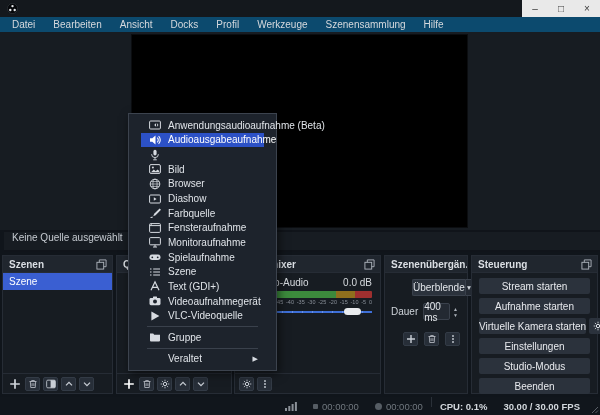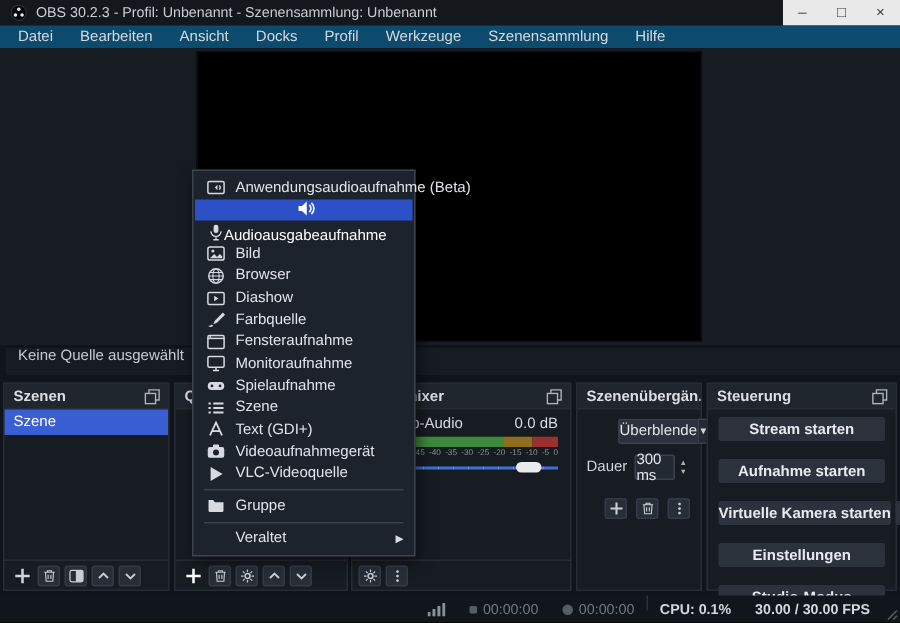--- a/index.html
+++ b/index.html
@@ -56,62 +56,61 @@
   .tr-combo{margin:6px 6px 0;height:17px;display:flex;padding-left:21px;}
   .tr-combo-main{flex:1;background:#2b323c;border:1px solid #3a414c;border-right:none;border-radius:2px 0 0 2px;font-size:10px;color:#e2e5e9;display:flex;align-items:center;justify-content:center;}
   .tr-combo-arrow{width:15px;background:#242a33;border:1px solid #3a414c;border-radius:0 2px 2px 0;display:flex;align-items:center;justify-content:center;font-size:6.5px;color:#cfd4da;}
   .tr-dauer{margin:7px 6px 12px;display:flex;align-items:center;height:17px;font-size:10px;color:#cfd4da;}
   .tr-spin{margin-left:5px;flex:1;height:100%;background:#232932;border:1px solid #3a414c;border-radius:2px;display:flex;align-items:center;justify-content:center;font-size:10px;color:#e2e5e9;box-sizing:border-box;}
   .tr-spin-btns{width:11px;display:flex;flex-direction:column;align-items:center;justify-content:center;font-size:5px;color:#aab0b8;line-height:6px;}
   .tr-btns{margin:8px 7px 0;display:flex;justify-content:flex-end;gap:6px;}
 
   
   .ctl-body{padding:5px 7px 0;}
-  .ctl-row{display:flex;gap:3px;margin-bottom:12px;font-weight:bold;}
+  .ctl-row{display:flex;gap:3px;margin-bottom:4px;}
   .ctl-btn{flex:1;height:16px;background:#2b323c;border-radius:2px;color:#e8eaee;font-size:10px;display:flex;align-items:center;justify-content:center;white-space:nowrap;}
   .ctl-gear{flex:none;width:17px;height:16px;background:#2b323c;border-radius:2px;display:flex;align-items:center;justify-content:center;color:#dfe3e8;}
   .ctl-gear svg{width:10px;height:10px;}
 
   
   .statusbar{position:absolute;left:0;bottom:0;right:0;height:18px;background:#11161c;display:flex;justify-content:flex-end;font-size:9.5px;color:#71787f;padding-right:12px;gap:0;padding-left:25px;}
   .sb-group{display:flex;align-items:center;gap:4px;padding:0 8px;}
   .sb-strong{color:#d3d8dd;font-weight:bold;}
   .sb-sep{width:1px;height:10px;background:#2a3038;}
   .sb-dot{width:5px;height:5px;background:#565d64;border-radius:1px;}
   .sb-rec{width:7px;height:7px;background:#565d64;border-radius:50%;}
   .sb-signal{width:12px;height:10px;color:#8a9097;}
   .resize-grip{position:absolute;right:1px;bottom:1px;width:8px;height:8px;color:#5a6068;}
 
   
-  .ctx{position:absolute;left:128px;top:113px;width:149px;background:#1d232c;border:1px solid #3c434e;box-shadow:2px 3px 9px rgba(0,0,0,.55);z-index:40;padding:4px 1px;box-sizing:border-box;}
+  .ctx{position:absolute;left:128px;top:113px;width:149px;background:#1d232c;border:1px solid #3c434e;box-shadow:2px 3px 9px rgba(0,0,0,.55);z-index:40;padding:4px 12px;box-sizing:border-box;}
   .ctx-item{height:14.65px;display:flex;align-items:center;padding:0 6px 0 8px;font-size:10px;color:#e0e4e9;gap:7px;white-space:nowrap;}
   .ctx-item .ic{width:12px;height:12px;flex:none;color:#d7dbe1;display:flex;align-items:center;}
   .ctx-item .ic svg{width:12px;height:12px;}
-  .ctx-item.sel{background:#2c51c6;color:#ffffff;flex-direction:column;}
+  .ctx-item.sel{background:#2c51c6;color:#ffffff;}
   .ctx-item.sel .ic{color:#ffffff;}
   .ctx-sep{height:1px;background:#3a414c;margin:3px 6px;}
   .ctx-item .sub{margin-left:auto;font-size:7px;color:#d7dbe1;}
 
   .popout svg,.sb-signal svg,.tb-logo svg,.resize-grip svg{width:100%;height:100%;display:block;}
 </style>
 </head>
 <body>
 
 <div id="app">
 
   <div class="titlebar">
     <span class="tb-logo">
       <svg viewBox="0 0 12 12">
           <circle cx="6" cy="6" r="5.5" fill="#05070a" stroke="#3a4048" stroke-width="0.6"></circle>
           <circle cx="6" cy="3.4" r="1.3" fill="#e8eaee"></circle>
           <circle cx="3.6" cy="7.6" r="1.3" fill="#e8eaee"></circle>
           <circle cx="8.4" cy="7.6" r="1.3" fill="#e8eaee"></circle>
         </svg>
     </span>
-    <span class="tb-title">OBS 30.2.3 - Profil: Unbenannt - Szenensammlung: Unbenannt</span>
     <div class="tb-controls">
       <span>–</span>
       <span>□</span>
       <span>×</span>
     </div>
   </div>
 
   <div class="menubar" id="menubar">
       <span class="mb-item">Datei</span>
       <span class="mb-item">Bearbeiten</span>
@@ -273,21 +272,21 @@
     <div class="dock-header">
       <span>Szenenübergän...</span>
 
     </div>
     <div class="tr-combo">
       <div class="tr-combo-main">Überblende</div>
       <div class="tr-combo-arrow">▼</div>
     </div>
     <div class="tr-dauer">
       <span>Dauer</span>
-      <div class="tr-spin">300 ms</div>
+      <div class="tr-spin">400 ms</div>
       <div class="tr-spin-btns">
           <span>▲</span>
           <span>▼</span>
         </div>
     </div>
     <div class="tr-btns" id="transitions-toolbar">
         <span class="tbtn">
           <svg viewBox="0 0 12 12">
             <path d="M6 1.2v9.6M1.2 6h9.6" stroke="currentColor" stroke-width="1.7"></path>
           </svg>

